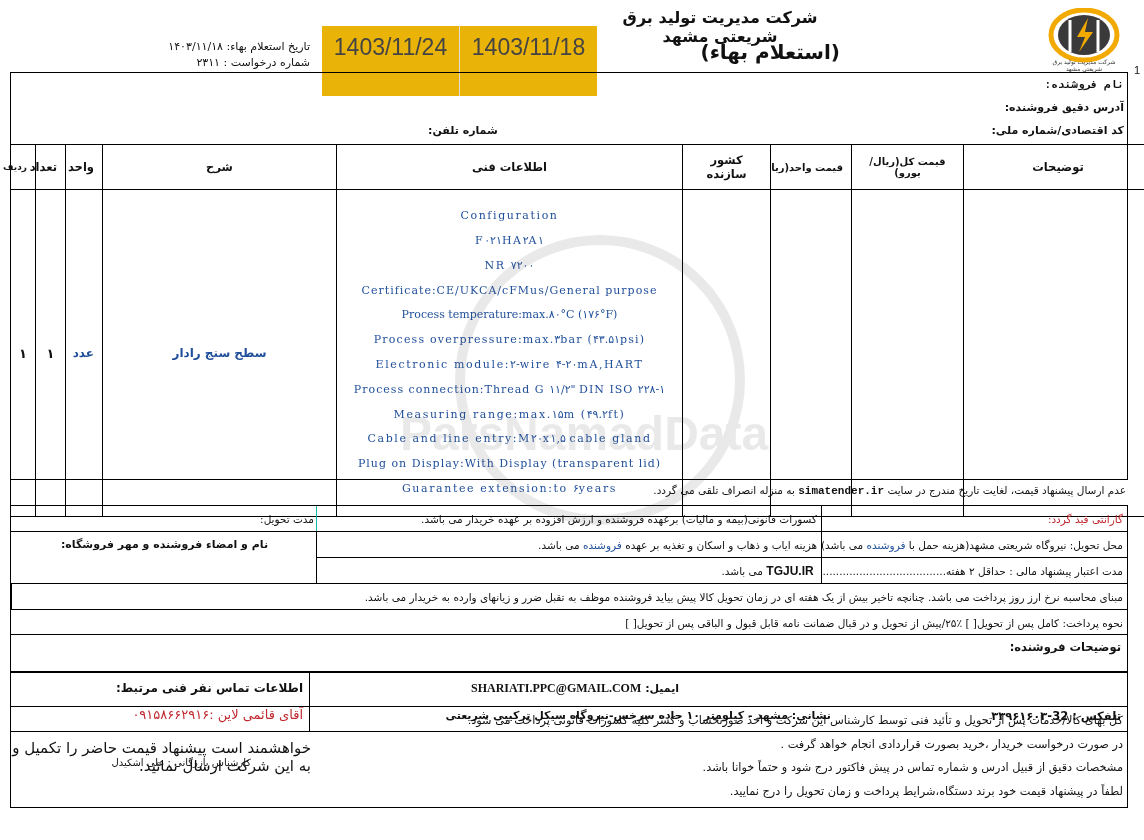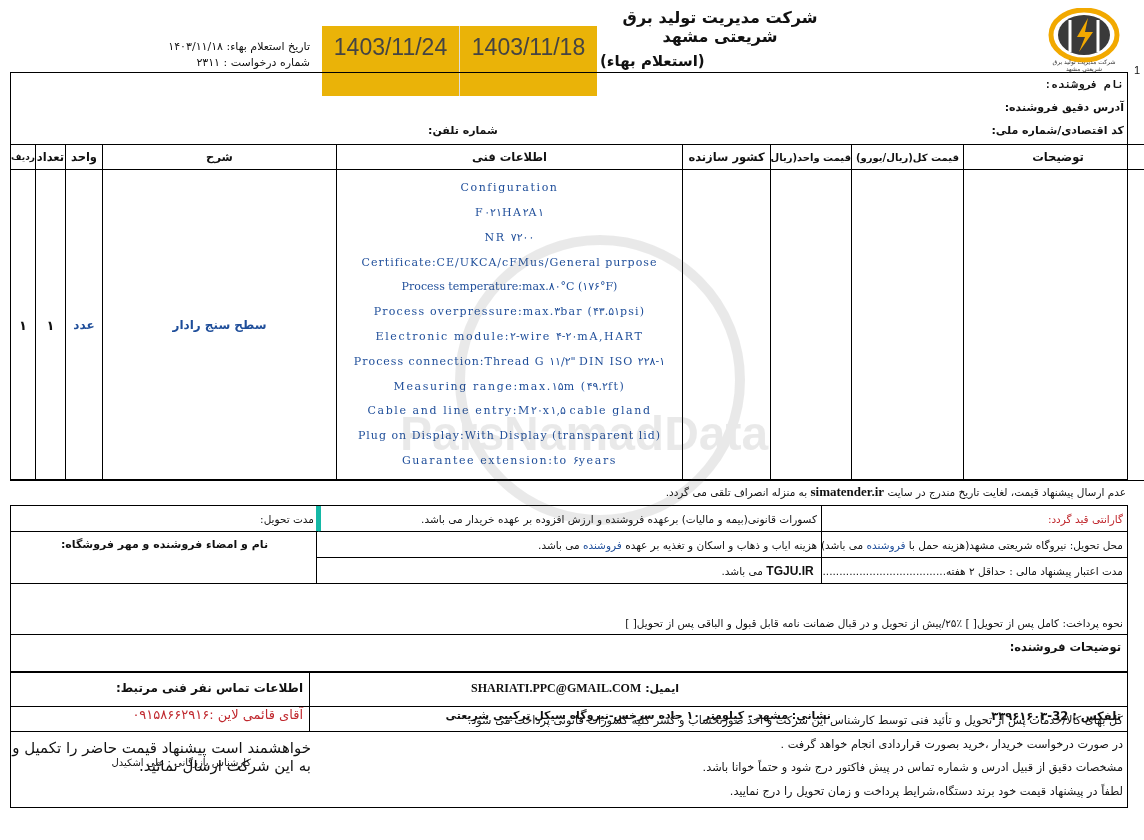--- a/index.html
+++ b/index.html
@@ -1,39 +1,39 @@
 <!DOCTYPE html>
 <html><head>
 <meta charset="utf-8">
 <style>
   html, body { margin:0; padding:0; background:#ffffff; }
   body { width:1144px; height:840px; position:relative; overflow:hidden;
          font-family:"DejaVu Sans", sans-serif; color:#111; direction:rtl; }
   .abs { position:absolute; }
   .hdr-title { top:8px; left:600px; width:240px; text-align:center; font-weight:bold; font-size:16px; }
-  .hdr-sub { top:40px; left:600px; width:240px; text-align:left; font-weight:bold; font-size:15px;margin-top:12px; }
+  .hdr-sub { top:40px; left:600px; width:240px; text-align:right; font-weight:bold; font-size:20px; }
   .logo { top:8px; left:1048px; width:72px; height:62px; }
   .logo-caption { top:58px; left:1046px; width:76px; font-size:6px; text-align:center; color:#333; line-height:7px; }
   .req-no { top:12px; left:160px; width:150px; font-size:11px; text-align:right;margin-top:44px; }
   .req-date { top:40px; left:130px; width:180px; font-size:11px; text-align:right; }
   .date-tabs { top:26px; left:322px; width:275px; height:70px; background:#eab308; display:flex; direction:ltr; }
   .date-tab { flex:1; display:flex; align-items:flex-start; justify-content:center; padding-top:8px;
               font-family:"Liberation Sans", sans-serif; font-size:23px; color:#444; }
   .date-tab + .date-tab { border-left:1px solid #ddd; }
   .frame { top:72px; left:10px; width:1118px; height:408px; border:1px solid #000; border-top:1.5px solid #000; box-sizing:border-box; }
   .field { font-size:11px; font-weight:bold; }
   table.items { position:absolute; top:144px; left:10px; width:1119px; border-collapse:collapse; table-layout:fixed; }
-  table.items th, table.items td { border:1px solid #000; text-align:center; padding:0; }
+  table.items th, table.items td { border:1px solid #000; text-align:center; padding:8px; }
   table.items th { height:24px; font-size:11.5px; font-weight:bold; }
   table.items td { height:310px; vertical-align:middle; }
   .spec-line { color:#1f4e9a; font-size:11px; letter-spacing:1.6px; line-height:24.8px; font-family:"DejaVu Serif", serif; direction:ltr; white-space:nowrap; }
   .spec-line.tight { letter-spacing:0; }
   .blue-bold { color:#1f4e9a; font-weight:bold; font-size:12px; }
   .note-line { top:484px; left:200px; width:926px; font-size:10.5px; text-align:right; }
-  .note-line .site { font-family:Liberation Serif, serif; font-weight:bold; font-size:13px; }
+  .note-line .site { font-family:Liberation Mono, monospace; font-weight:bold; font-size:11px; }
   .terms { top:505px; left:10px; width:1118px; height:130px; border:1px solid #000; box-sizing:border-box; }
   .tcell { position:absolute; font-size:10.5px; display:flex; align-items:center; padding:0 4px; box-sizing:border-box; border-bottom:1px solid #000; }
   .red { color:#c0282e; }
   .blue { color:#1f4e9a; }
   .seller-notes { top:634px; left:10px; width:1118px; height:38px; border:1px solid #000; border-top:none; box-sizing:border-box; }
   .contact { top:672px; left:10px; width:1118px; height:60px; border:1px solid #000; border-top:1.5px solid #000; box-sizing:border-box; }
   .footer { top:706px; left:10px; width:1118px; height:102px; border:1px solid #000; box-sizing:border-box; }
   .wm { top:230px; left:250px; width:700px; height:300px; pointer-events:none; opacity:0.12; }
 </style>
 </head>
@@ -123,36 +123,37 @@
 
 <div class="abs note-line">
   <span>عدم ارسال پیشنهاد قیمت، لغایت تاریخ مندرج در سایت</span>
   <span class="site">simatender.ir</span>
   <span>به منزله انصراف تلقی می گردد.</span>
 </div>
 
 <div class="abs terms">
 
   <div class="tcell red" style="top:0;right:0;width:306px;height:26px;border-left:1px solid #000;">گارانتی قید گردد:</div>
-  <div class="tcell" style="top:0;right:306px;width:505px;height:26px;border-left:5px solid #14b8a6;white-space:nowrap;overflow:hidden;">کسورات قانونی(بیمه و مالیات) برعهده فروشنده و ارزش افزوده بر عهده خریدار می باشد.</div>
+  <div class="tcell" style="top:0;right:306px;width:505px;height:26px;border-left:1px solid #14b8a6;white-space:nowrap;overflow:hidden;">کسورات قانونی(بیمه و مالیات) برعهده فروشنده و ارزش افزوده بر عهده خریدار می باشد.</div>
   <div class="tcell" style="top:0;left:0;width:307px;height:26px;">مدت تحویل:</div>
 
   <div class="tcell" style="top:26px;right:0;width:306px;height:26px;border-left:1px solid #000;white-space:nowrap;">
     <span>محل تحویل: نیروگاه شریعتی مشهد(هزینه حمل با</span>&nbsp;<span class="blue">فروشنده</span>&nbsp;<span>می باشد)</span>
   </div>
   <div class="tcell" style="top:26px;right:306px;width:505px;height:26px;border-left:1px solid #000;white-space:nowrap;">
     <span>هزینه ایاب و ذهاب و اسکان و تغذیه بر عهده</span>&nbsp;<span class="blue">فروشنده</span>&nbsp;<span>می باشد.</span>
   </div>
   <div class="tcell" style="top:26px;left:0;width:307px;height:52px;align-items:flex-start;justify-content:center;padding-top:6px;font-weight:bold;font-size:11px;">نام و امضاء فروشنده و مهر فروشگاه:</div>
 
   <div class="tcell" style="top:52px;right:0;width:306px;height:26px;border-left:1px solid #000;white-space:nowrap;overflow:hidden;">مدت اعتبار پیشنهاد مالی : حداقل ۲ هفته..........................................................</div>
   <div class="tcell" style="top:52px;right:306px;width:505px;height:26px;border-left:1px solid #000;white-space:nowrap;overflow:hidden;">
     &nbsp;<span style="font-family:'Liberation Sans',sans-serif;font-weight:bold;font-size:12px;">TGJU.IR</span>&nbsp;<span>می باشد.</span>
   </div>
 
+  <div class="tcell" style="top:78px;right:0;width:1116px;height:26px;white-space:nowrap;overflow:hidden;border-left:1px solid #000;">مبنای محاسبه نرخ ارز روز پرداخت می باشد. چنانچه تاخیر بیش از یک هفته ای در زمان تحویل کالا پیش بیاید فروشنده موظف به تقبل ضرر و زیانهای وارده به خریدار می باشد.</div>
 
   <div class="tcell" style="top:104px;right:0;width:1116px;height:26px;border-bottom:none;white-space:nowrap;">نحوه پرداخت: کامل پس از تحویل[   ]  ٪۲۵/پیش از تحویل و در قبال ضمانت نامه قابل قبول و الباقی پس از تحویل[   ]</div>
 </div>
 
 <div class="abs seller-notes">
   <div class="abs field" style="top:6px;right:6px;font-size:11.5px;">توضیحات فروشنده:</div>
 </div>
 
 <div class="abs contact">
   <div class="abs" style="top:0;left:298px;width:1px;height:59px;background:#000;"></div>

